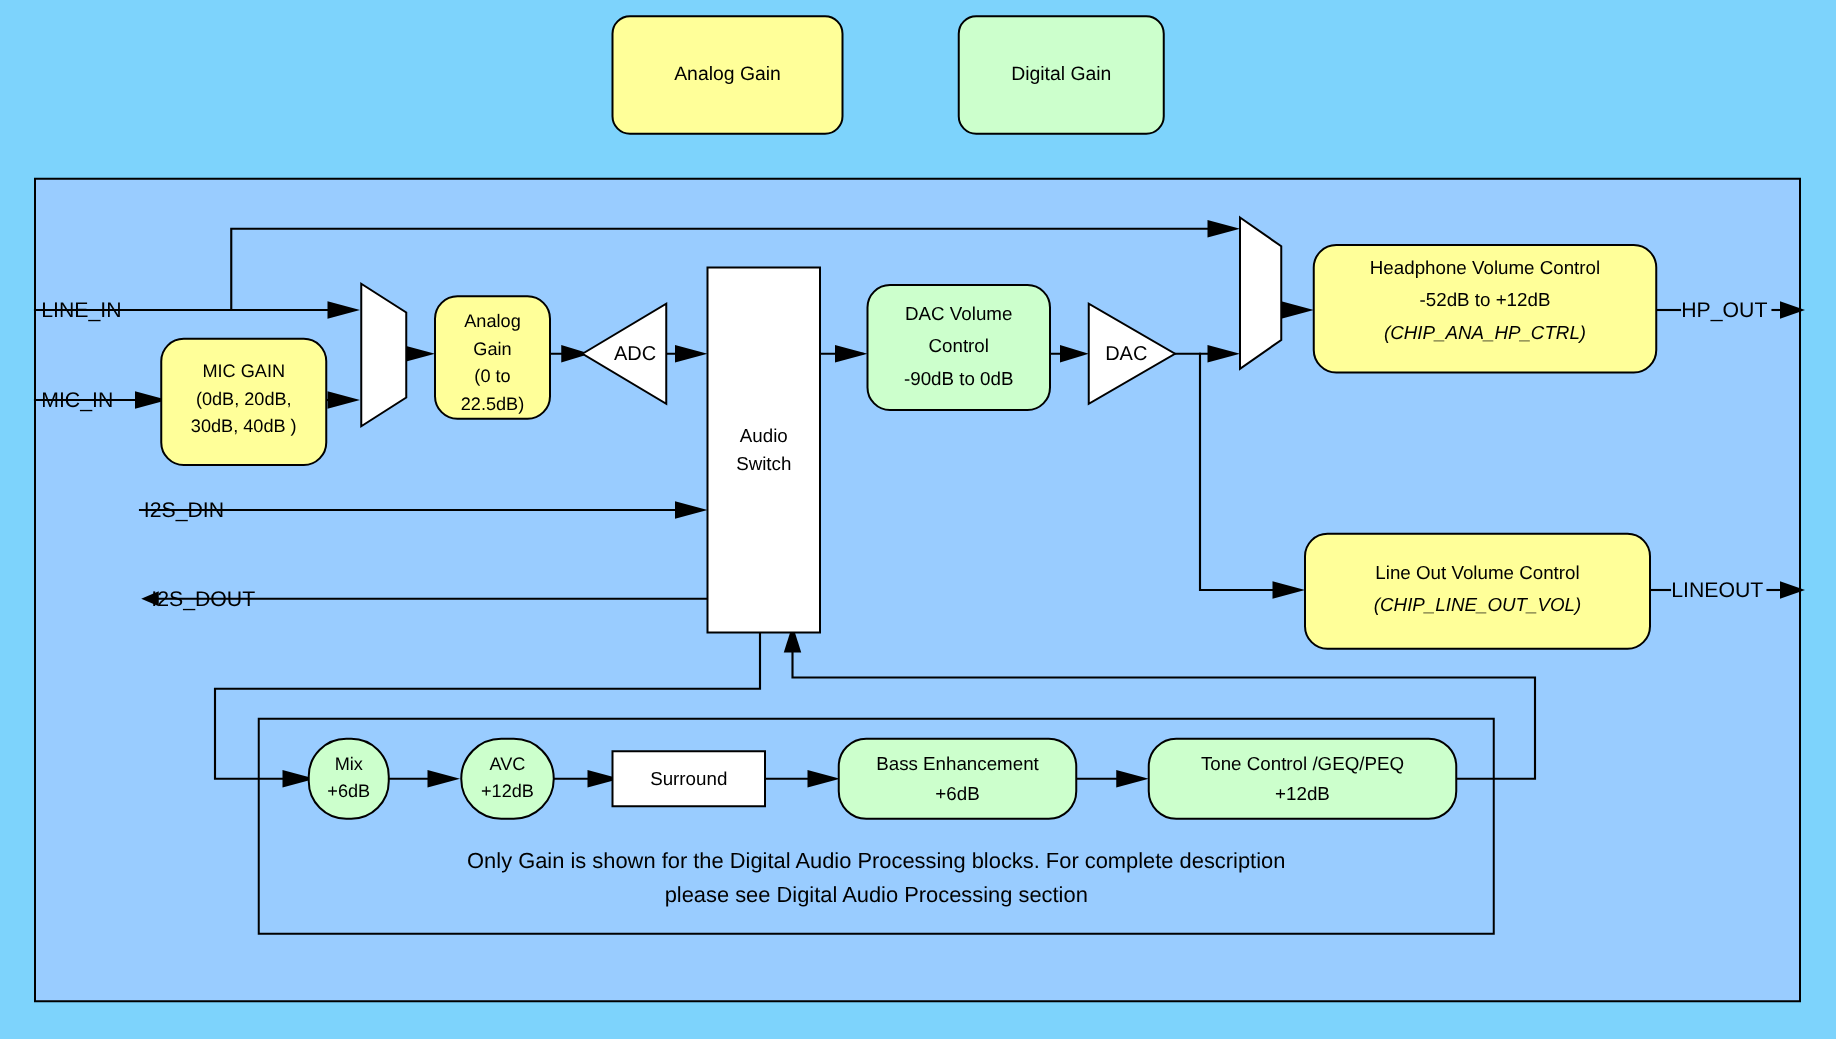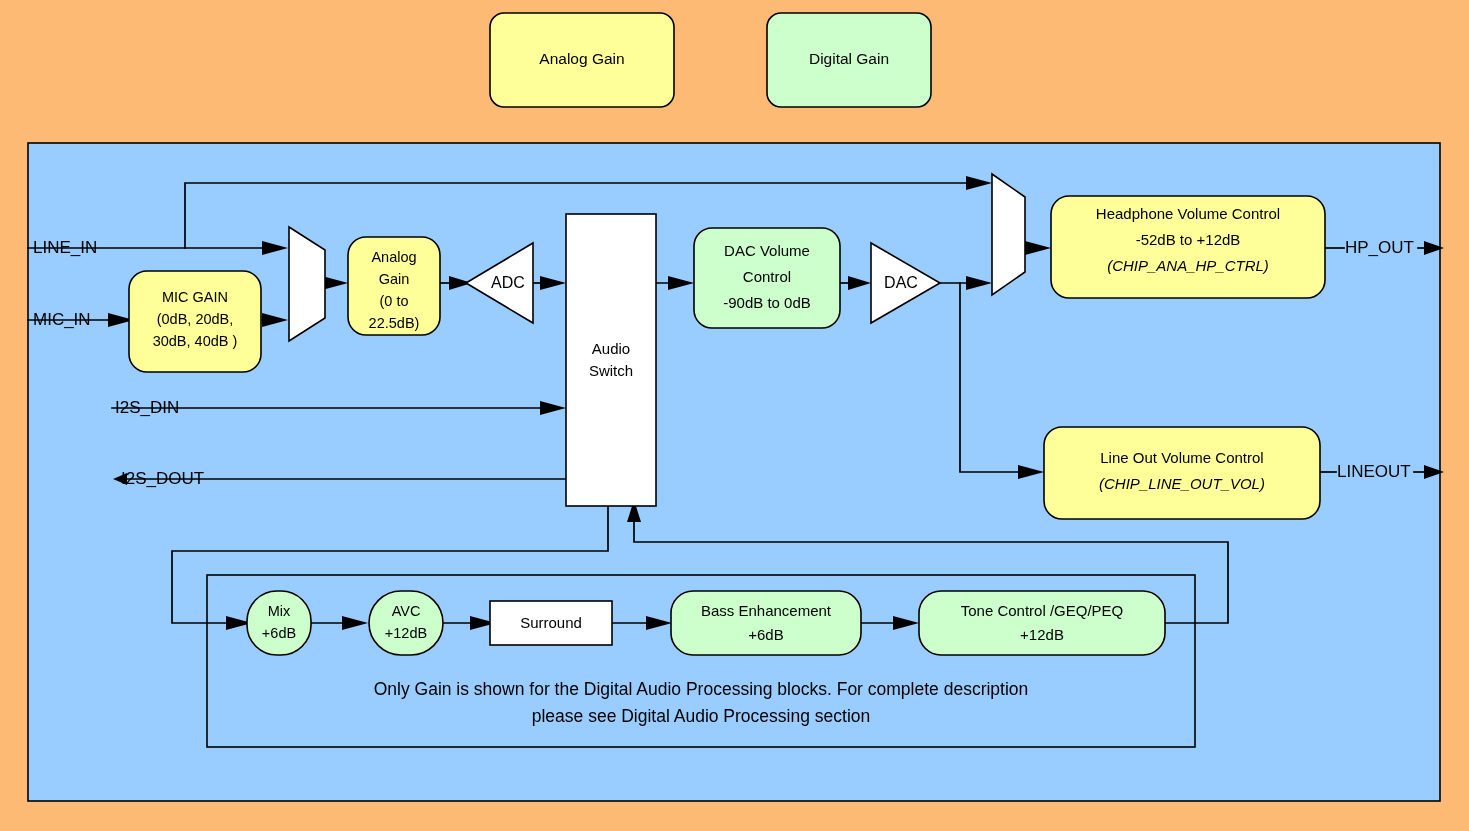--- a/index.html
+++ b/index.html
@@ -8,21 +8,21 @@
     padding: 0;
     background: #ffffff;
   }
   body {
     font-family: "Liberation Sans", sans-serif;
   }
   #canvas {
     position: relative;
     width: 1469px;
     height: 831px;
-    background: #fdba74;
+    background: #7dd3fc;
     overflow: hidden;
   }
   svg#diagram {
     position: absolute;
     left: 0;
     top: 0;
     width: 1469px;
     height: 831px;
   }
   

